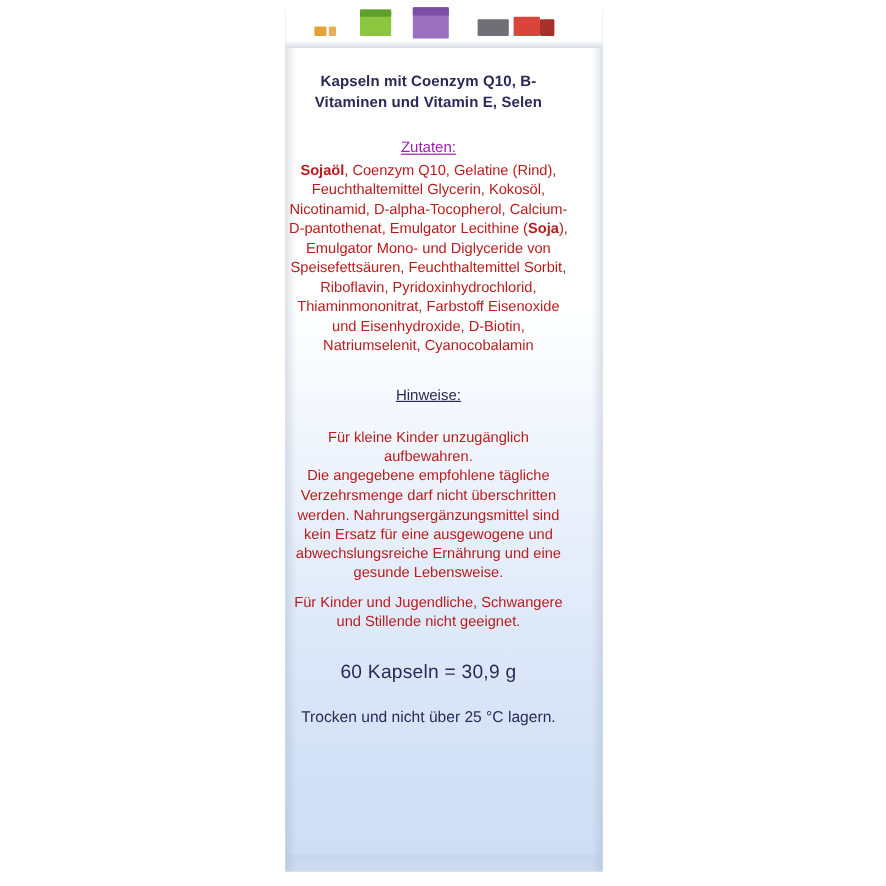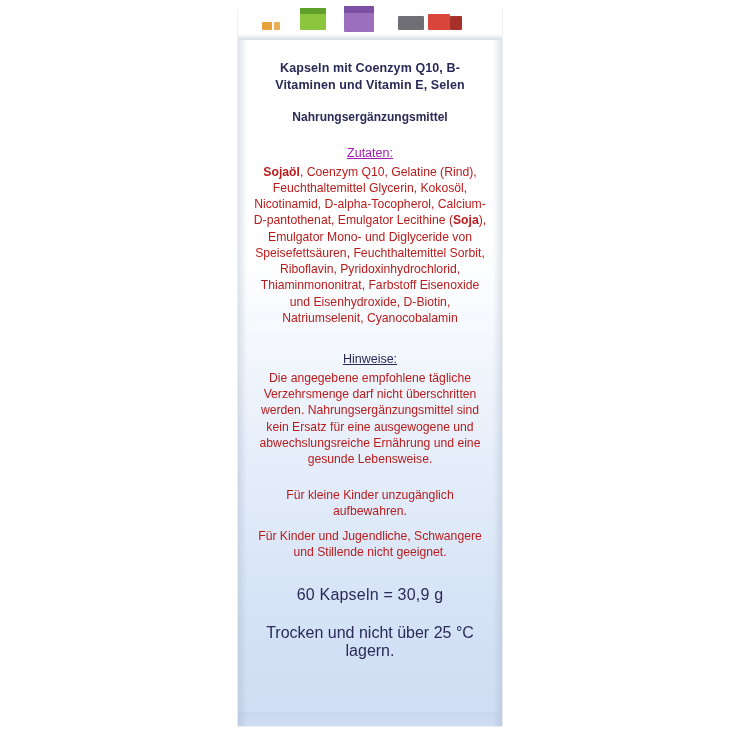--- a/index.html
+++ b/index.html
@@ -88,21 +88,21 @@
   }
   .flap-white { background: #ffffff; }
   .chip {
     position: absolute;
     border-radius: 1px;
   }
 
   
   .content {
     position: absolute;
-    left: 247px;
+    left: 234px;
     top: 46px;
     width: 246px;
     text-align: center;
     color: #2b2a55;
   }
   .headline {
     font-size: 12.5px;
     font-weight: bold;
     line-height: 1.35;
     color: #2a2a58;
@@ -137,21 +137,21 @@
     margin-top: 26px;
     margin-bottom: 4px;
   }
   .qty {
     font-size: 16px;
     color: #2a2a58;
     margin-top: 26px;
     letter-spacing: 0.2px;
   }
   .storage {
-    font-size: 16px;
+    font-size: 13px;
     margin-top: 20px;
     color: #2b2a58;
   }
   .bestbefore {
     font-size: 12.2px;
     margin-top: 22px;
     line-height: 1.33;
     color: #2b2a58;
   }
 
@@ -191,28 +191,27 @@
   <div class="chip" style="left:344px;top:6px;width:30px;height:26px;background:#9b6fbd;"></div>
   <div class="chip" style="left:344px;top:6px;width:30px;height:7px;background:#7b4fa3;"></div>
   <div class="chip" style="left:398px;top:16px;width:26px;height:14px;background:#6f6f75;"></div>
   <div class="chip" style="left:428px;top:14px;width:22px;height:16px;background:#d9443b;"></div>
   <div class="chip" style="left:450px;top:16px;width:12px;height:14px;background:#a8302a;"></div>
 
   <div class="content">
 
     <div class="headline">Kapseln mit Coenzym Q10, B-Vitaminen und Vitamin E, Selen</div>
 
-    <div class="subhead">Nahrungsergänzungsmittel</div>
 
     <div class="section-title">Zutaten:</div>
     <div class="para"><b>Sojaöl</b><span>, Coenzym Q10, Gelatine (Rind), Feuchthaltemittel Glycerin, Kokosöl, Nicotinamid, D-alpha-Tocopherol, Calcium-D-pantothenat, Emulgator Lecithine (</span><b>Soja</b><span>), Emulgator Mono- und Diglyceride von Speisefettsäuren, Feuchthaltemittel Sorbit, Riboflavin, Pyridoxinhydrochlorid, Thiaminmononitrat, Farbstoff Eisenoxide und Eisenhydroxide, D-Biotin, Natriumselenit, Cyanocobalamin</span></div>
 
     <div class="hinweise-title">Hinweise:</div>
+    <div class="para small-gap" style="margin-top:20px;">Für kleine Kinder unzugänglich aufbewahren.</div>
     <div class="para">Die angegebene empfohlene tägliche Verzehrsmenge darf nicht überschritten werden. Nahrungsergänzungsmittel sind kein Ersatz für eine ausgewogene und abwechslungsreiche Ernährung und eine gesunde Lebensweise.</div>
-    <div class="para small-gap" style="margin-top:20px;">Für kleine Kinder unzugänglich aufbewahren.</div>
     <div class="para small-gap" style="margin-top:8px;">Für Kinder und Jugendliche, Schwangere und Stillende nicht geeignet.</div>
 
     <div class="qty">60 Kapseln = 30,9 g</div>
 
     <div class="storage">Trocken und nicht über 25 °C lagern.</div>
 
 
   </div>
 
   <div class="box-bottom"></div>

